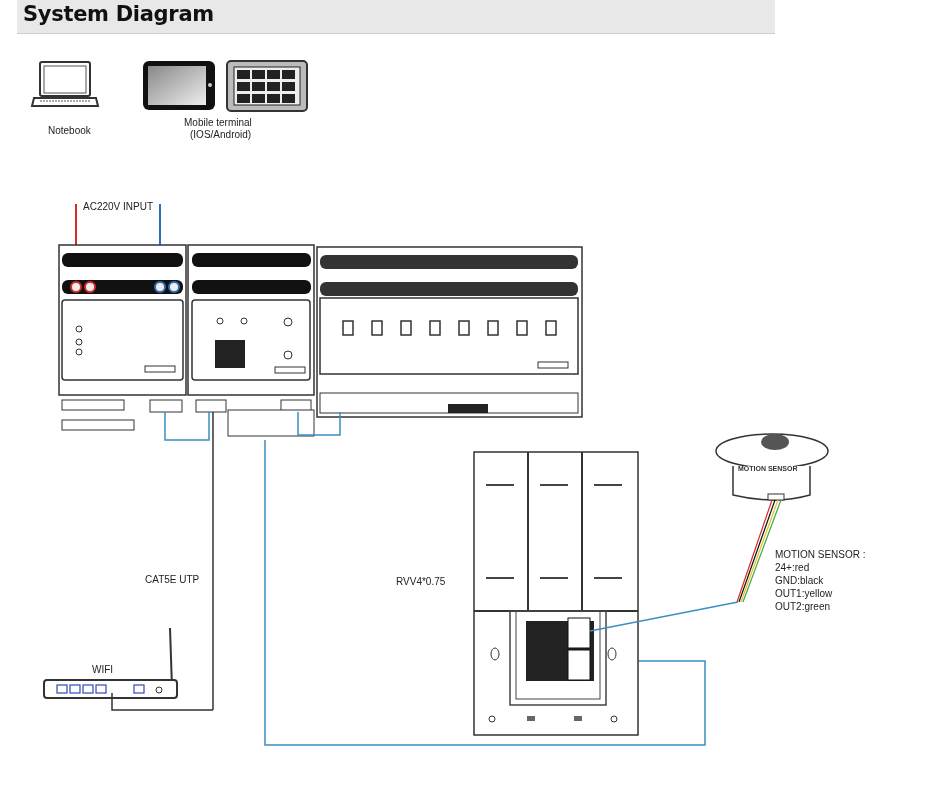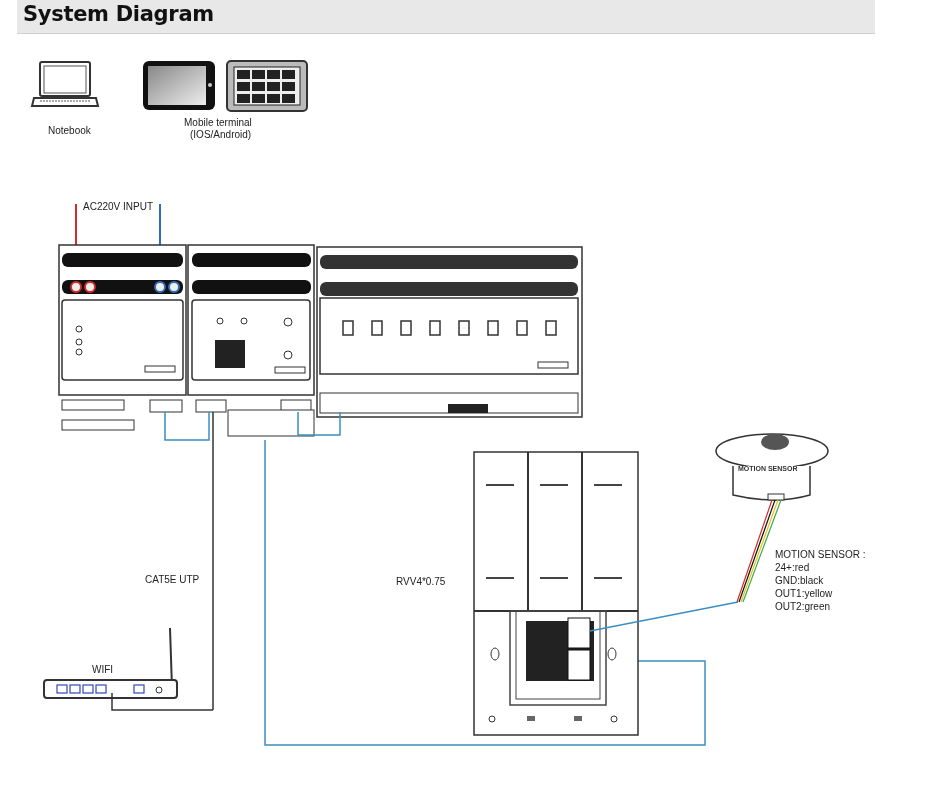--- a/index.html
+++ b/index.html
@@ -1,17 +1,17 @@
 <!DOCTYPE html>
 <html><head>
 <meta charset="utf-8">
 <style>
   html,body{margin:0;padding:0;background:#fff;}
   body{width:940px;height:788px;position:relative;overflow:hidden;font-family:"Liberation Sans",sans-serif;}
-  .header{position:absolute;left:17px;top:0;width:858px;height:33px;background:#e8e8e8;border-bottom:1px solid #cfcfcf;}
+  .header{position:absolute;left:17px;top:0;width:758px;height:33px;background:#e8e8e8;border-bottom:1px solid #cfcfcf;}
   .header-title{position:absolute;left:6px;top:2px;font-family:"DejaVu Sans",sans-serif;font-weight:bold;font-size:21px;color:#111;letter-spacing:-0.3px;}
   svg text{font-family:"Liberation Sans",sans-serif;}
   .lbl{font-size:10px;fill:#222;}
 </style>
 </head>
 <body>
 
 <div class="header">
   <span class="header-title">System Diagram</span>
 </div>

